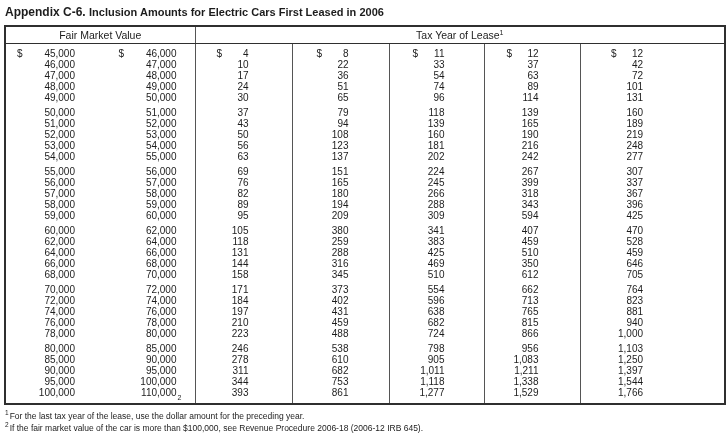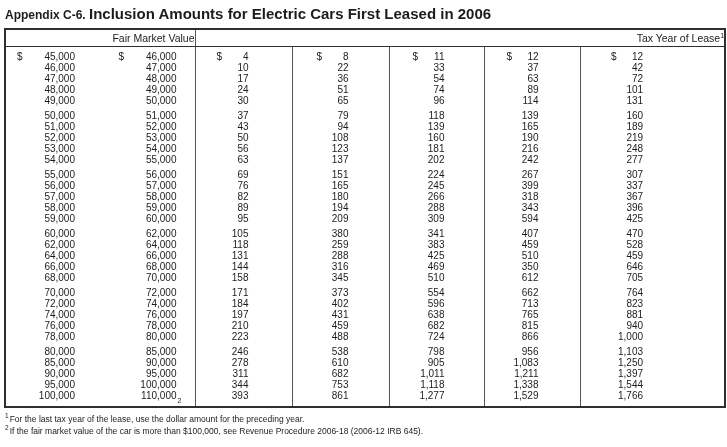--- a/index.html
+++ b/index.html
@@ -6,33 +6,33 @@
   body {
     width:727px; height:447px; overflow:hidden;
     font-family:"Liberation Sans", sans-serif;
     color:#1c1c1c;
     -webkit-font-smoothing:antialiased;
   }
   .page { padding:3px 3px 0 4px; }
 
   .title { font-size:12px; margin:2px 0 6px 1px; white-space:nowrap; }
   .title .t-prefix { font-weight:bold; }
-  .title .t-main { font-weight:bold; font-size:15px;margin-top:48px; }
+  .title .t-main { font-weight:bold; font-size:11px;margin-top:48px; }
 
   table.incl {
     border-collapse:collapse; table-layout:fixed;
     width:719px; border:2px solid #2f2f2f;
   }
   col.c0 { width:95px; } col.c1 { width:95px; }
   col.c2 { width:97px; } col.c3 { width:97px; }
   col.c4 { width:95px; } col.c5 { width:96px; }
   col.c6 { width:145px; }
 
   thead th {
-    font-weight:normal; font-size:10.5px; text-align:right;
+    font-weight:normal; font-size:10.5px; text-align:center;
     padding:0; height:16px; vertical-align:middle;
     border-bottom:1px solid #2f2f2f;
   }
   thead tr.hr2 th { height:15px; }
   .bR { border-right:1px solid #555; }
   thead sup.hdr-sup { font-size:7px; vertical-align:super; line-height:0; }
 
   tbody td { padding:0; font-size:10px; line-height:11px; vertical-align:bottom; }
   #table-body tr:first-child td { padding-top:4px; }
   #table-body tr:last-child td { padding-bottom:5px; }

